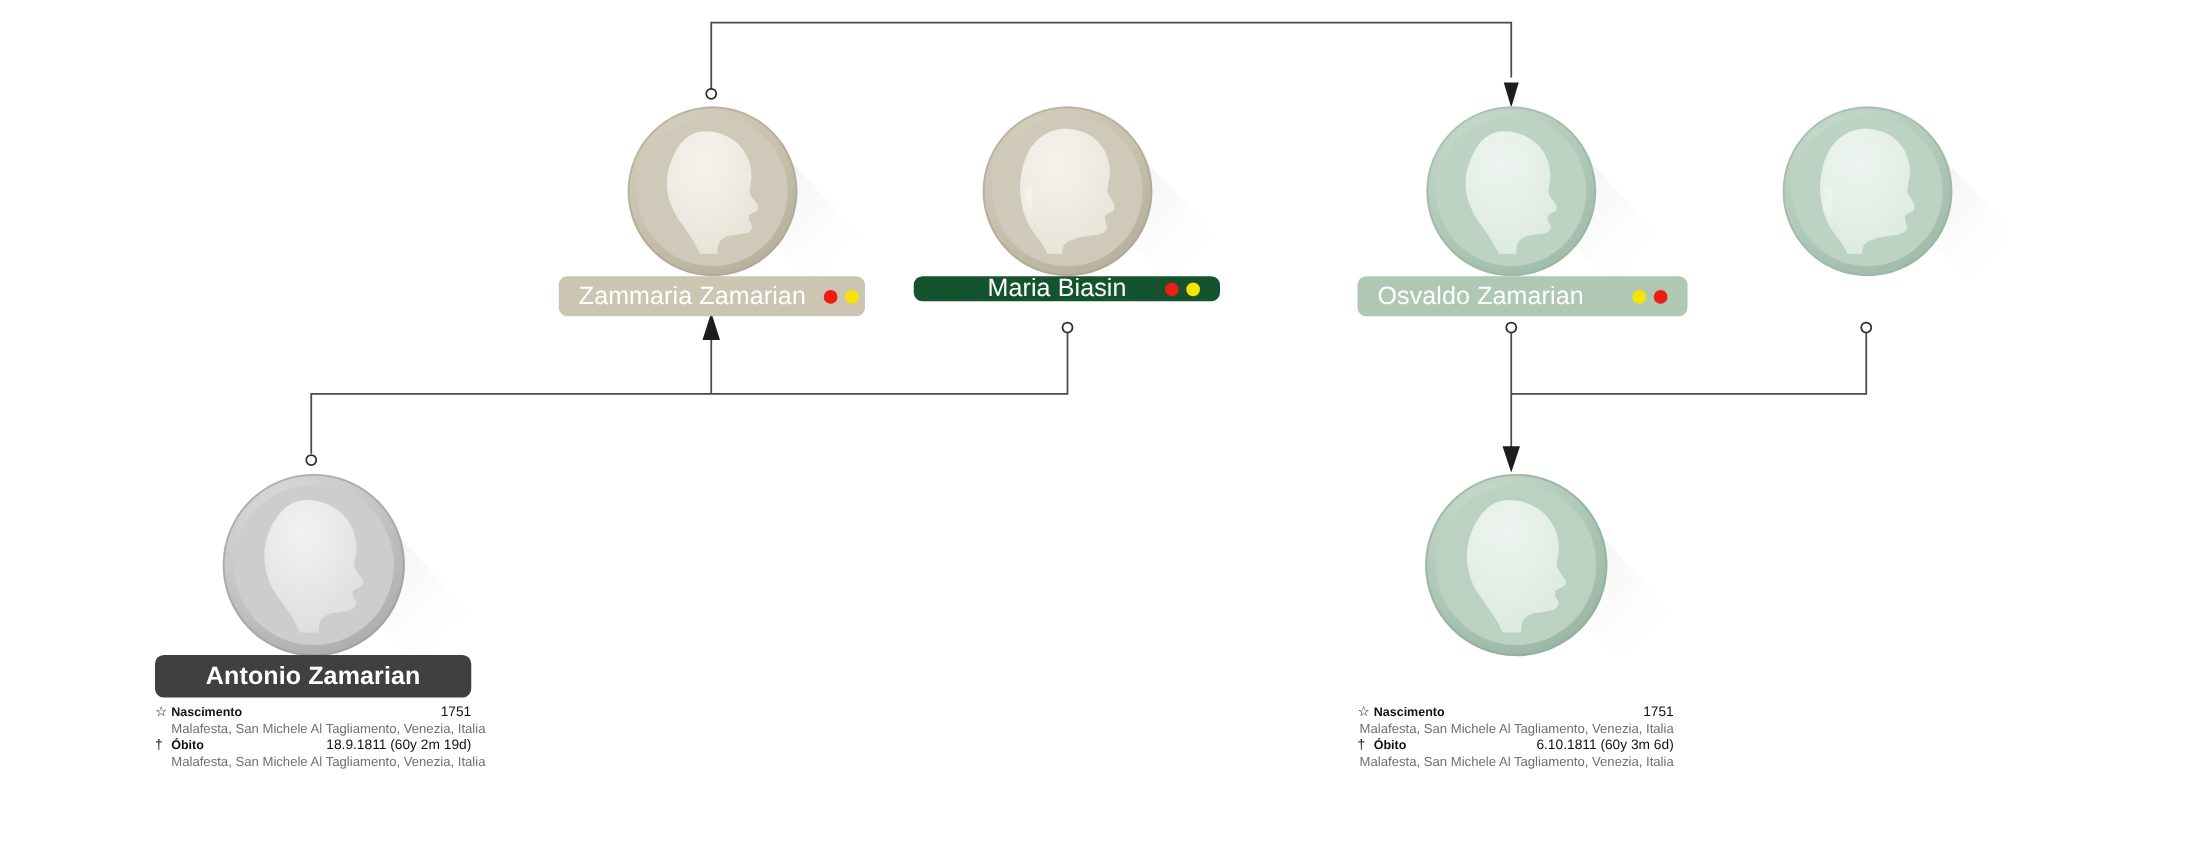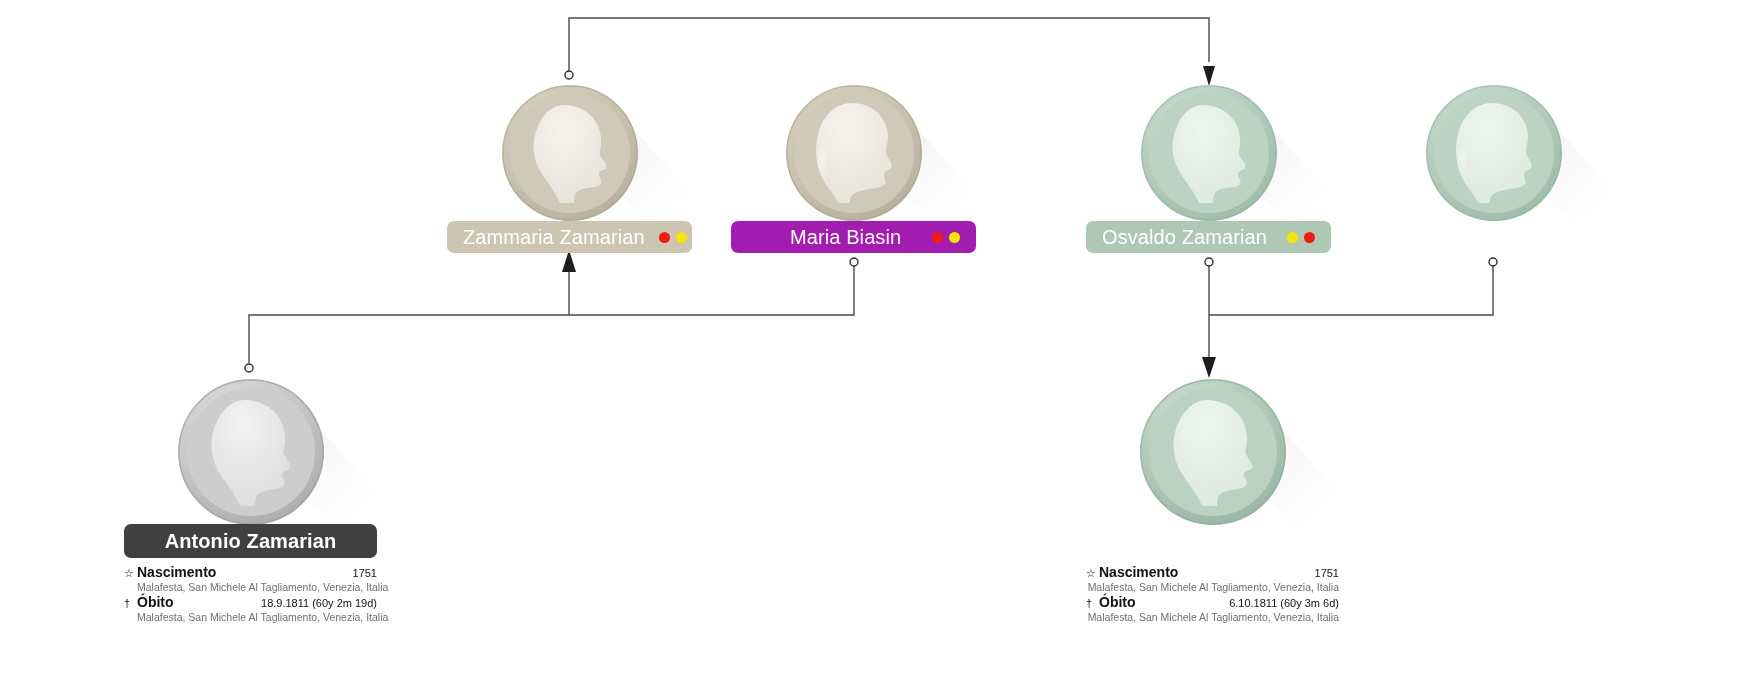--- a/index.html
+++ b/index.html
@@ -92,21 +92,21 @@
   .det-icon {
     width: 13px;
     flex: 0 0 13px;
     font-size: 11px;
     color: #111;
     text-align: left;
   }
   .det-label {
     font-weight: bold;
     color: #111;
-    font-size: 14px;
+    font-size: 10px;
   }
   .det-spacer { flex: 1 1 auto; }
   .det-value {
     font-size: 11px;
     color: #111;
     font-weight: normal;
   }
   .det-place {
     color: #6f6f6f;
     font-size: 10.5px;
@@ -203,21 +203,21 @@
         <path d="M100 10 L190 108 L150 140 L60 60 z" fill="url(#shadowG)"></path>
         <circle cx="69" cy="69" r="68" fill="url(#tanRim2)"></circle>
         <circle cx="69" cy="69" r="60" fill="#cfc9ba"></circle>
         <g transform="translate(69,69)">
           <path d="M -2,-50 C 20,-50 34,-34 34,-16 C 34,-7 30,-2 33,3 C 36,8 39,11 37,15 C 35,18 30,17 30,21 C 30,27 33,27 31,31 C 28,36 16,35 6,38 C -4,41 -4,45 -4,50 L -16,50 C -20,40 -30,32 -34,20 C -40,4 -39,-16 -32,-30 C -26,-42 -15,-50 -2,-50 Z" fill="url(#silvTan2)"></path>
           <path d="M -34,-4 C -40,8 -34,26 -22,34 C -28,20 -30,8 -27,-6 Z" fill="url(#silvTan2)"></path>
         </g>
         <circle cx="69" cy="69" r="67" fill="none" stroke="#a9a292" stroke-width="1.2" opacity=".6"></circle>
       </svg>
     </div>
-    <div class="name-bar" style="left:0; top:137px; width:245px; height:32px; background:#a21caf;">
+    <div class="name-bar" style="left:0; top:137px; width:245px; height:20px; background:#14532d;">
       <span class="name-text" style="padding-left:43px;">Maria Biasin</span>
       <span class="spacer"></span>
       <span class="dots">
         <span class="dot" style="background:#ee1c11"></span>
         <span class="dot" style="background:#f5e500"></span>
       </span>
     </div>
   </div>
 
   <div class="node" style="left:1086px; top:84px; width:245px;">
@@ -236,21 +236,21 @@
         </defs>
         <path d="M100 10 L190 108 L150 140 L60 60 z" fill="url(#shadowG)"></path>
         <circle cx="69" cy="69" r="68" fill="url(#grnRim1)"></circle>
         <circle cx="69" cy="69" r="60" fill="#bcd2c3"></circle>
         <g transform="translate(69,69)">
           <path d="M -6,-48 C 14,-48 30,-34 31,-15 C 32,-6 28,-1 31,4 C 34,9 38,11 36,15 C 34,18 29,17 29,21 C 29,26 33,26 31,31 C 29,35 18,34 12,36 C 4,39 4,44 4,50 L -10,50 C -16,36 -26,26 -31,16 C -38,2 -38,-12 -33,-24 C -28,-38 -19,-48 -6,-48 Z" fill="url(#silvGrn1)"></path>
         </g>
         <circle cx="69" cy="69" r="67" fill="none" stroke="#94b2a1" stroke-width="1.2" opacity=".6"></circle>
       </svg>
     </div>
-    <div class="name-bar" style="left:0; top:137px; width:245px; height:32px; background:#aec8b4;">
+    <div class="name-bar" style="left:0; top:137px; width:264px; height:32px; background:#aec8b4;">
       <span class="name-text">Osvaldo Zamarian</span>
       <span class="spacer"></span>
       <span class="dots">
         <span class="dot" style="background:#f5e500"></span>
         <span class="dot" style="background:#ee1c11"></span>
       </span>
     </div>
   </div>
 
   <div class="node" style="left:1371px; top:84px; width:245px;">

